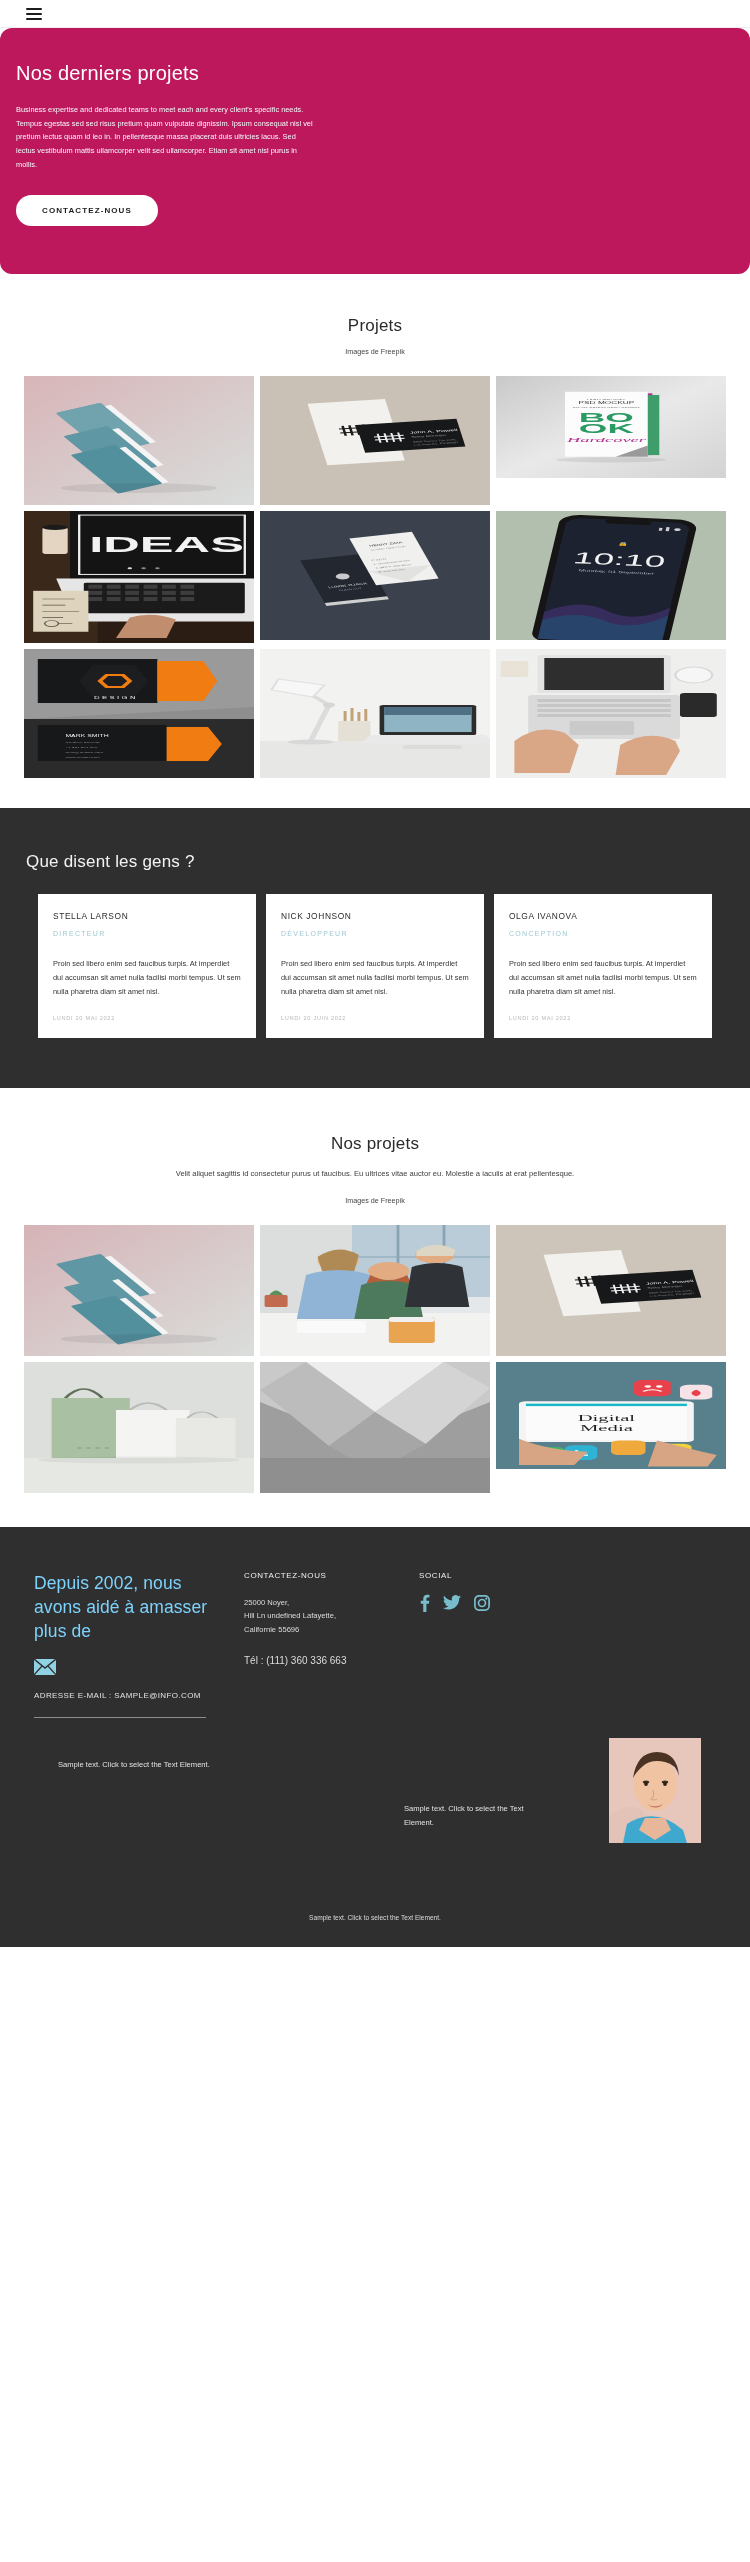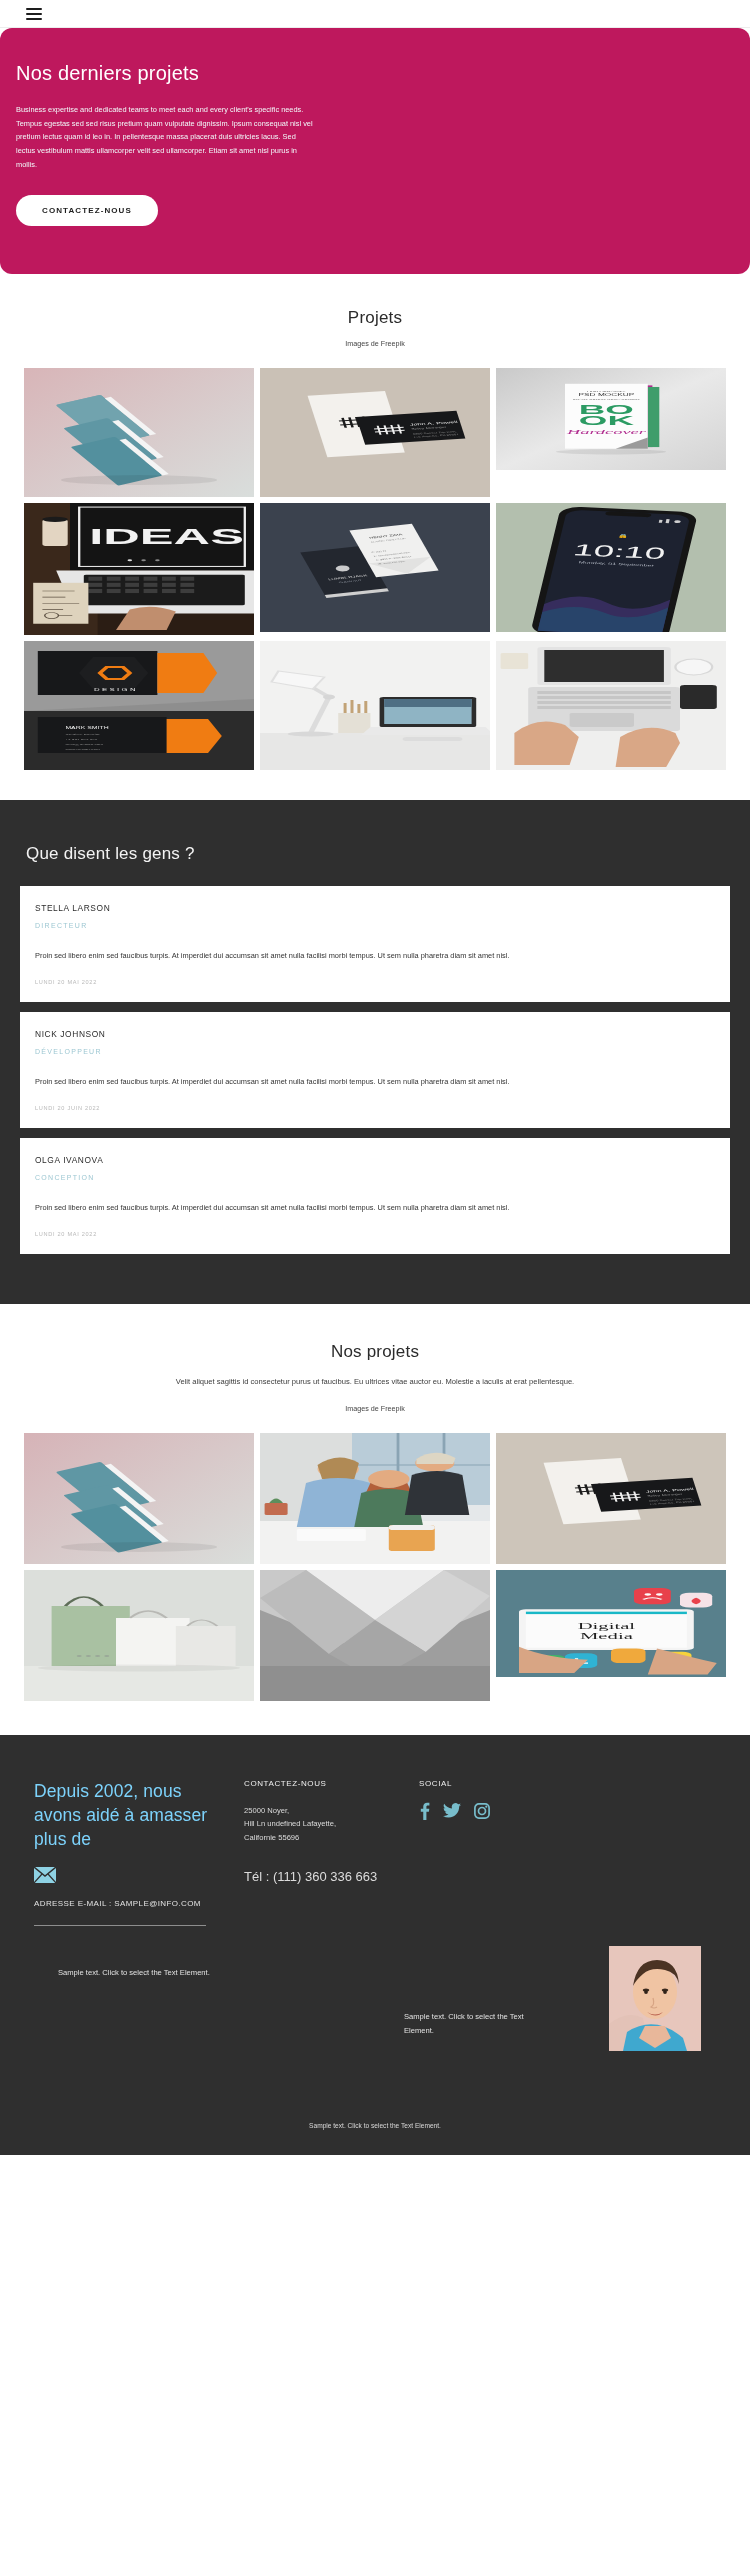--- a/index.html
+++ b/index.html
@@ -35,21 +35,21 @@
     margin-top:24px; display:inline-block;
     background:#ffffff; color:#1d1d1d;
     border:none; border-radius:22px;
     padding:11px 26px;
     font-size:8px; font-weight:700; letter-spacing:1.1px;
     font-family:"Liberation Sans", sans-serif;
     cursor:pointer;
   }
 
   
-  .sec-white{ background:#ffffff; }
+  .sec-white{ background:#ffffff;margin-top:8px; }
   .sec-title{
     text-align:center; font-weight:400; font-size:17px;
     color:#2b2b2b; letter-spacing:.2px;
   }
   .sec-sub{
     text-align:center; font-size:7.2px; color:#444;
     margin-top:11px;
   }
   .sec-lead{
     text-align:center; font-size:7.6px; color:#3c3c3c;
@@ -60,21 +60,21 @@
   .gallery{ display:grid; grid-template-columns:repeat(3,1fr); gap:6px; padding:0 24px; }
   .tile{ position:relative; overflow:hidden; cursor:pointer; }
   .tile svg{ display:block; width:100%; height:100%; }
 
   
   .sec-dark{ background:#2f2f2f; }
   .dark-title{
     font-weight:400; font-size:17px; color:#f3f3f3;
     letter-spacing:.2px; padding:0 26px;
   }
-  .cards{ display:grid; grid-template-columns:repeat(1,1fr); gap:10px; padding:0 20px; margin-top:22px; }
+  .cards{ display:grid; grid-template-columns:repeat(3,1fr); gap:10px; padding:0 38px; margin-top:22px; }
   .card{ background:#ffffff; padding:17px 15px 17px 15px; }
   .card-name{ font-size:8.4px; letter-spacing:.6px; color:#2b2b2b; }
   .card-role{ font-size:7px; letter-spacing:1.3px; color:#9dc7d2; margin-top:9px; }
   .card-text{ font-size:7.4px; line-height:1.85; color:#333; margin-top:20px; }
   .card-date{ font-size:5.6px; letter-spacing:.7px; color:#b9b9b9; margin-top:16px; }
 
   
   .footer{ background:#2f2f2f; padding:44px 34px 0 34px; color:#e8e8e8; }
   .footer-top{ display:flex; gap:0; }
   .f-col-1{ width:210px; padding-right:16px; }
@@ -82,21 +82,21 @@
   .f-col-3{ width:150px; }
   .f-head{
     font-size:17.5px; font-weight:400; line-height:1.38; color:#7dd3fc;
     letter-spacing:.1px;
   }
   .mail-icon{ margin-top:16px; display:inline-block; }
   .f-label{ font-size:8px; line-height:1.6; color:#e2e2e2; letter-spacing:.4px; margin-top:11px; }
   .f-rule{ height:1px; background:#8e8e8e; margin-top:14px; width:172px; }
   .f-colhead{ font-size:8px; letter-spacing:.6px; color:#efefef; }
   .f-body{ font-size:7.6px; line-height:1.78; color:#dcdcdc; margin-top:16px; }
-  .f-tel{ font-size:13px; color:#dcdcdc; margin-top:25px; }
+  .f-tel{ font-size:10px; color:#dcdcdc; margin-top:19px; }
   .socials{ display:flex; gap:13px; margin-top:14px; align-items:center; }
   .socials span{ cursor:pointer; display:inline-flex; }
 
   .footer-mid{ position:relative; margin-top:34px; min-height:118px; }
   .sample-a{ font-size:7.6px; color:#e2e2e2; position:absolute; left:24px; top:8px; }
   .sample-b{ font-size:7.6px; color:#e2e2e2; line-height:1.85; position:absolute; left:370px; top:50px; width:125px; }
   .avatar{ position:absolute; right:15px; top:-14px; width:92px; height:105px; overflow:hidden; }
   .avatar svg{ display:block; }
   .footer-bottom{ text-align:center; font-size:6.6px; color:#dadada; padding:44px 0 26px 0; }
 </style>

